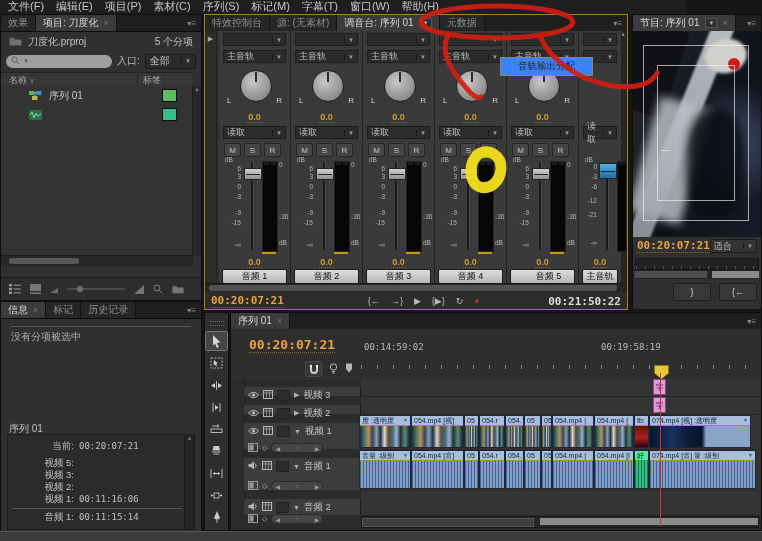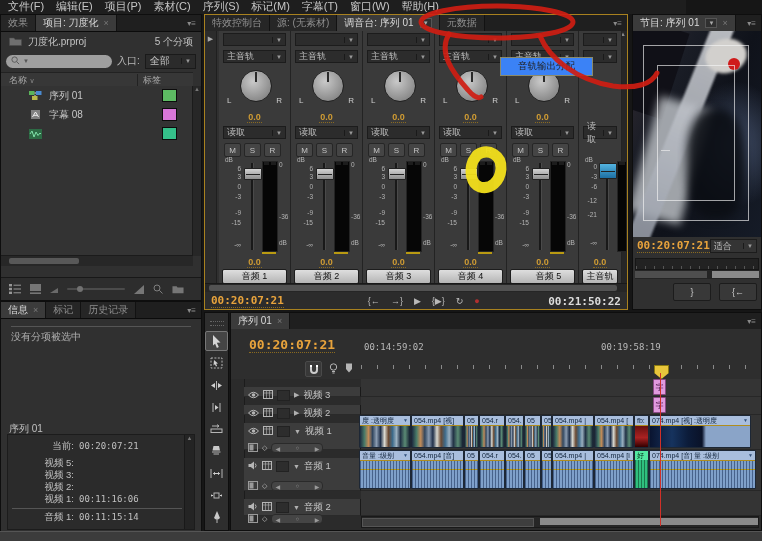--- a/index.html
+++ b/index.html
@@ -219,30 +219,20 @@
               <rect x="7" y="1" width="5.5" height="4" fill="#4a8ad0"></rect>
               <rect x="3" y="6" width="5.5" height="4" fill="#b8b84a"></rect>
               <path d="M5.5 3 H7 M6 5 V6" stroke="#ddd" fill="none"></path>
             </svg>
           </span>
           <span>序列 01</span>
           <span class="swatch" style="background: rgb(93, 187, 99);"></span>
         </div>
         <div class="prow">
           <span class="picon">
-            <svg width="11" height="11" viewBox="0 0 11 11">
-              <rect x="1" y="1" width="9" height="9" fill="#808080"></rect>
-              <path d="M2.5 8 L5.5 3 L8.5 8 M3.8 6.3 H7.2" stroke="#eee" fill="none"></path>
-            </svg>
-          </span>
-          <span>字幕 08</span>
-          <span class="swatch" style="background: rgb(216, 119, 216);"></span>
-        </div>
-        <div class="prow">
-          <span class="picon">
             <svg width="13" height="10" viewBox="0 0 13 10">
               <rect width="13" height="10" fill="#2d6b45"></rect>
               <path d="M1 5 L3 2 L5 8 L7 3 L9 6.5 L11 4 L12 5" stroke="#7fe0a8" fill="none"></path>
             </svg>
           </span>
           <span class="swatch" style="background: rgb(53, 192, 138);"></span>
         </div>
       </div>
     <div class="pvscroll">
         <span class="ar">▲</span>

